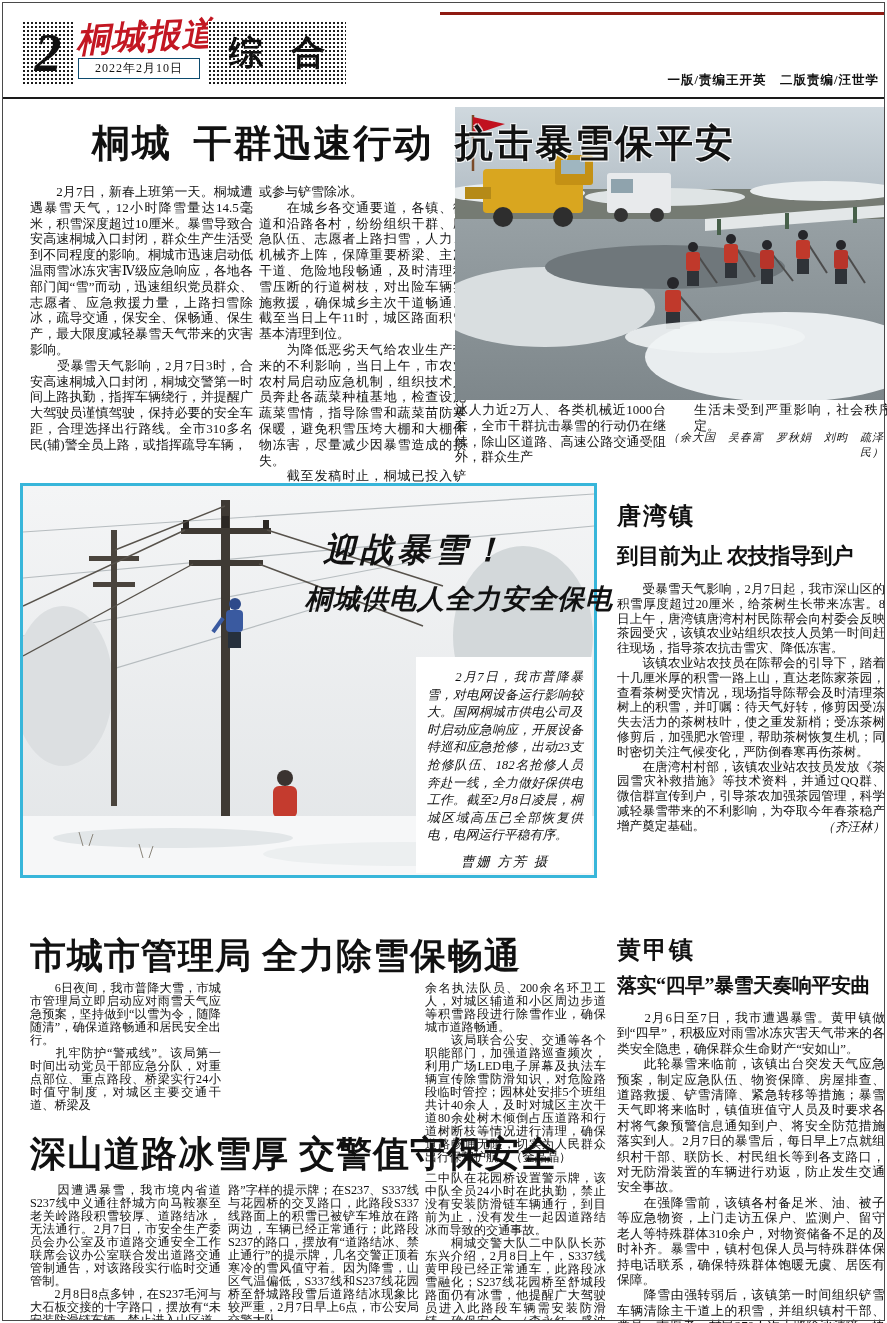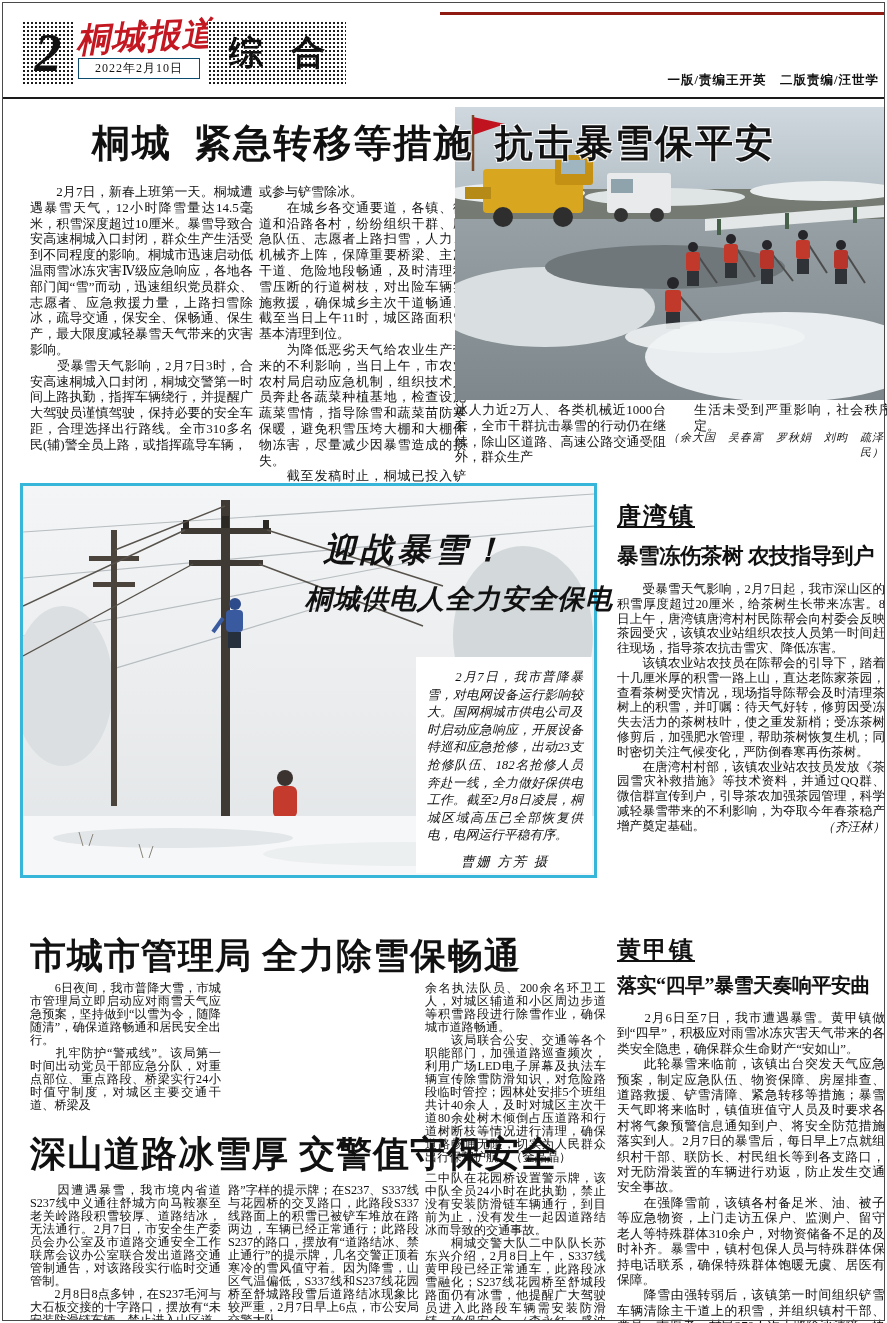--- a/index.html
+++ b/index.html
@@ -42,21 +42,21 @@
   
   .power-block{left:20px;top:483px;width:577px;height:395px;border:3px solid #38b6da;box-sizing:border-box;background:#f9a8d4;}
   .power-svg{position:absolute;left:0;top:0;width:571px;height:389px;}
   .p-title1{left:300px;top:42px;font-size:33px;font-weight:900;font-style:italic;letter-spacing:4px;}
   .p-title2{left:282px;top:95px;font-size:27px;font-weight:900;font-style:italic;letter-spacing:1px;white-space:nowrap;}
   .p-panel{right:2px;bottom:2px;width:176px;height:216px;background:#fff;padding:12px 9px 0 11px;box-sizing:border-box;}
   .p-caption{font-size:12.8px;line-height:17.6px;font-style:italic;text-align:justify;white-space:pre-line;}
   .p-credit{margin-top:8px;text-align:center;font-size:13.5px;font-style:italic;letter-spacing:2px;}
   
   .tw{left:617px;top:500px;width:268px;}
-  .kicker{font-size:24px;font-weight:900;letter-spacing:2px;text-decoration:underline;}
+  .kicker{font-size:24px;font-weight:900;letter-spacing:2px;}
   .h2{font-size:21.5px;font-weight:900;letter-spacing:-0.5px;white-space:nowrap;margin-top:9px;}
   .tw-body{margin-top:12px;font-size:12.6px;line-height:14.8px;text-align:justify;white-space:pre-line;}
   .byline-inline{text-align:right;margin-top:-14.8px;font-size:12.6px;font-style:italic;}
   
   .h3{font-size:36px;font-weight:700;letter-spacing:1px;text-align:center;white-space:nowrap;}
   .hA{left:30px;top:932px;width:388px;}
   .hB{left:30px;top:1130px;width:388px;}
   .btext{text-align:justify;white-space:pre-line;font-size:12.2px;line-height:13px;}
   .cg1{left:30px;top:982px;width:191px;height:146px;}
   .cg2{left:228px;top:982px;width:191px;height:146px;}
@@ -149,21 +149,21 @@
       <circle cx="386" cy="138" r="5" fill="#26262a"></circle>
         <rect x="379" y="143" width="14" height="19" rx="3" fill="#b7342a"></rect>
         <rect x="380" y="162" width="12" height="15" fill="#2f3338"></rect>
       <circle cx="218" cy="176" r="6" fill="#26262a"></circle>
         <rect x="210" y="183" width="16" height="22" rx="3" fill="#c0392b"></rect>
         <rect x="211" y="205" width="14" height="17" fill="#2f3338"></rect>
     </g>
     <ellipse cx="260" cy="230" rx="90" ry="16" fill="#f0f3f4" opacity="0.9"></ellipse>
   </svg>
 
-  <div class="abs h1">桐城 紧急转移等措施 抗击暴雪保平安</div>
+  <div class="abs h1">桐城 干群迅速行动 抗击暴雪保平安</div>
   <div class="abs bodytext m-col1">　　2月7日，新春上班第一天。桐城遭遇暴雪天气，12小时降雪量达14.5毫米，积雪深度超过10厘米。暴雪导致合安高速桐城入口封闭，群众生产生活受到不同程度的影响。桐城市迅速启动低温雨雪冰冻灾害Ⅳ级应急响应，各地各部门闻“雪”而动，迅速组织党员群众、志愿者、应急救援力量，上路扫雪除冰，疏导交通，保安全、保畅通、保生产，最大限度减轻暴雪天气带来的灾害影响。
 　　受暴雪天气影响，2月7日3时，合安高速桐城入口封闭，桐城交警第一时间上路执勤，指挥车辆绕行，并提醒广大驾驶员谨慎驾驶，保持必要的安全车距，合理选择出行路线。全市310多名民(辅)警全员上路，或指挥疏导车辆，</div>
   <div class="abs bodytext m-col2">或参与铲雪除冰。
 　　在城乡各交通要道，各镇、街道和沿路各村，纷纷组织干群、应急队伍、志愿者上路扫雪，人力、机械齐上阵，保障重要桥梁、主次干道、危险地段畅通，及时清理积雪压断的行道树枝，对出险车辆实施救援，确保城乡主次干道畅通。截至当日上午11时，城区路面积雪基本清理到位。
 　　为降低恶劣天气给农业生产带来的不利影响，当日上午，市农业农村局启动应急机制，组织技术人员奔赴各蔬菜种植基地，检查设施蔬菜雪情，指导除雪和蔬菜苗防寒保暖，避免积雪压垮大棚和大棚作物冻害，尽量减少因暴雪造成的损失。
 　　截至发稿时止，桐城已投入铲雪除</div>
   <div class="abs bodytext m-col3">冰人力近2万人、各类机械近1000台套，全市干群抗击暴雪的行动仍在继续，除山区道路、高速公路交通受阻外，群众生产</div>
   <div class="abs bodytext m-col4">生活未受到严重影响，社会秩序安定。</div>
   <div class="abs m-byline">（余大国　吴春富　罗秋娟　刘昀　疏泽民）</div>
 
@@ -226,21 +226,21 @@
     <div class="abs p-title1">迎战暴雪！</div>
     <div class="abs p-title2">桐城供电人全力安全保电</div>
     <div class="abs p-panel">
       <div class="p-caption">　　2月7日，我市普降暴雪，对电网设备运行影响较大。国网桐城市供电公司及时启动应急响应，开展设备特巡和应急抢修，出动23支抢修队伍、182名抢修人员奔赴一线，全力做好保供电工作。截至2月8日凌晨，桐城区域高压已全部恢复供电，电网运行平稳有序。</div>
       <div class="p-credit">曹姗 方芳 摄</div>
     </div>
   </div>
 
   <div class="abs tw">
     <div class="kicker">唐湾镇</div>
-    <div class="h2">暴雪冻伤茶树 农技指导到户</div>
+    <div class="h2">到目前为止 农技指导到户</div>
     <div class="tw-body">　　受暴雪天气影响，2月7日起，我市深山区的积雪厚度超过20厘米，给茶树生长带来冻害。8日上午，唐湾镇唐湾村村民陈帮会向村委会反映茶园受灾，该镇农业站组织农技人员第一时间赶往现场，指导茶农抗击雪灾、降低冻害。
 　　该镇农业站农技员在陈帮会的引导下，踏着十几厘米厚的积雪一路上山，直达老陈家茶园，查看茶树受灾情况，现场指导陈帮会及时清理茶树上的积雪，并叮嘱：待天气好转，修剪因受冻失去活力的茶树枝叶，使之重发新梢；受冻茶树修剪后，加强肥水管理，帮助茶树恢复生机；同时密切关注气候变化，严防倒春寒再伤茶树。
 　　在唐湾村村部，该镇农业站农技员发放《茶园雪灾补救措施》等技术资料，并通过QQ群、微信群宣传到户，引导茶农加强茶园管理，科学减轻暴雪带来的不利影响，为夺取今年春茶稳产增产奠定基础。</div>
     <div class="byline-inline">（齐汪林）</div>
   </div>
 
   <div class="abs h3 hA">市城市管理局 全力除雪保畅通</div>
   <div class="abs btext cg1">　　6日夜间，我市普降大雪，市城市管理局立即启动应对雨雪天气应急预案，坚持做到“以雪为令，随降随清”，确保道路畅通和居民安全出行。
 　　扎牢防护“警戒线”。该局第一时间出动党员干部应急分队，对重点部位、重点路段、桥梁实行24小时值守制度，对城区主要交通干道、桥梁及</div>
 

